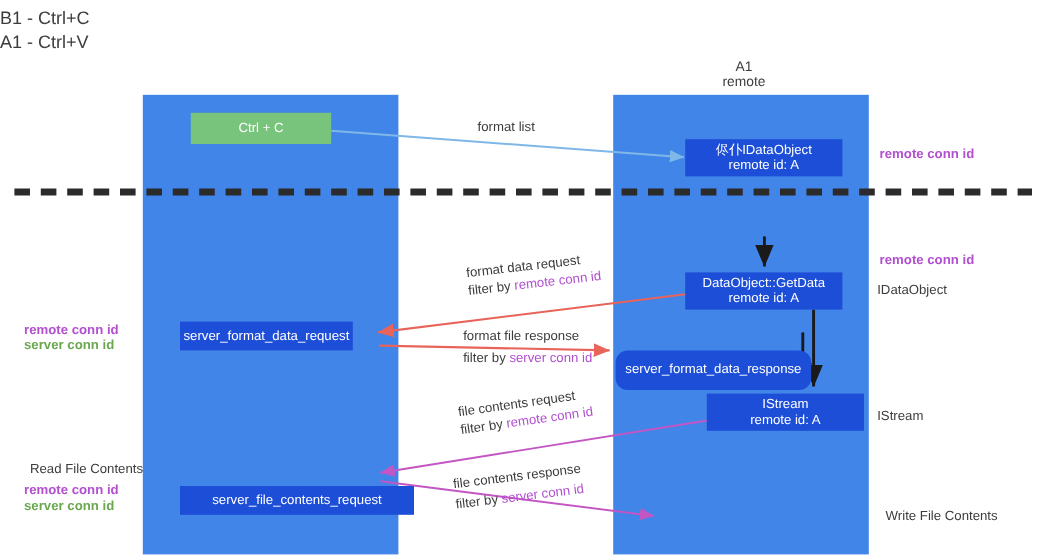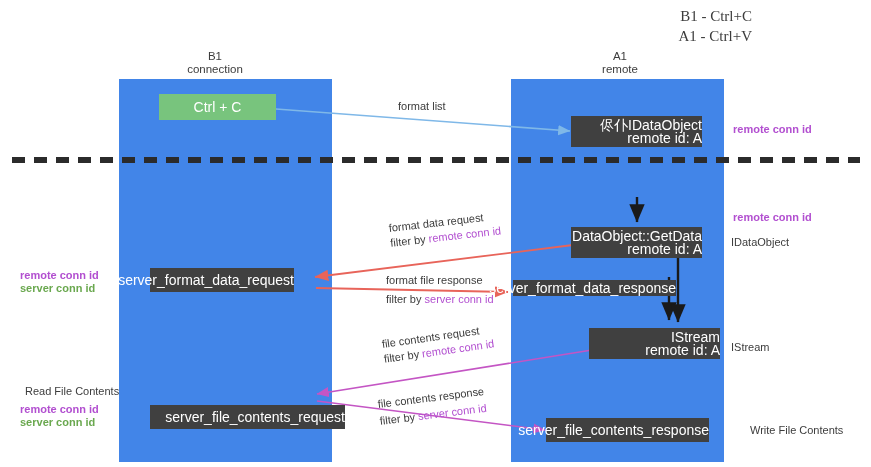--- a/index.html
+++ b/index.html
@@ -3,34 +3,34 @@
 <meta charset="utf-8">
 <style>
   html,body{margin:0;padding:0;background:#ffffff;}
   body{width:871px;height:467px;position:relative;overflow:hidden;
        font-family:"Liberation Sans","DejaVu Sans",sans-serif;
        color:#3c3c3c;-webkit-font-smoothing:antialiased;}
   .abs{position:absolute;}
   #stage{position:absolute;left:0;top:0;width:871px;height:467px;}
 
   
-  #title{left:0;top:6px;width:752px;text-align:right;font-size:15px;line-height:20px;color:#3c3c3c;font-family:Liberation Serif, serif;}
+  #title{left:0;top:6px;width:752px;text-align:left;font-size:15px;line-height:20px;color:#3c3c3c;}
 
   
   .colcap{text-align:center;font-size:11.5px;line-height:13px;color:#3c3c3c;}
 
   
   .lane{background:#4285e8;}
 
   
   .node{box-sizing:border-box;display:flex;flex-direction:column;
         align-items:center;justify-content:center;
-        color:#ffffff;font-size:14px;line-height:13px;text-align:center;}
+        color:#ffffff;font-size:11px;line-height:13px;text-align:center;}
   .node.green{background:#78c47d;}
-  .node.orange{background:#404040;align-items:flex-end;}
+  .node.orange{background:#1d4ed8;}
 
   
   .lbl{font-size:11px;line-height:13px;color:#3c3c3c;white-space:nowrap;}
   .lbl.bold{font-weight:bold;}
   .purple{color:#b24fd0;}
   .green-t{color:#6aa84f;}
   .sideblock{font-size:11px;line-height:14px;white-space:nowrap;}
 
   
   .rot{transform-origin:0 0;}
@@ -40,24 +40,20 @@
 </head>
 <body>
 
 <div id="stage">
 
   <div class="abs" id="title">
     <div>B1 - Ctrl+C</div>
     <div>A1 - Ctrl+V</div>
   </div>
 
-  <div class="abs colcap" style="left:155px;top:50px;width:120px;">
-    <div>B1</div>
-    <div>connection</div>
-  </div>
   <div class="abs colcap" style="left:560px;top:50px;width:120px;">
     <div>A1</div>
     <div>remote</div>
   </div>
 
   <div class="abs lane" style="left:119px;top:79px;width:213px;height:383px;"></div>
   <div class="abs lane" style="left:511px;top:79px;width:213px;height:383px;"></div>
 
   <svg>
     <defs>
@@ -113,31 +109,28 @@
 
   <div class="abs node orange" style="left:589px;top:328px;width:131px;height:31px;">
     <span>IStream</span>
     <span>remote id: A</span>
   </div>
 
   <div class="abs node orange" style="left:150px;top:268px;width:144px;height:24px;">
     <span>server_format_data_request</span>
   </div>
 
-  <div class="abs node orange" style="left:513px;top:280px;width:163px;height:16px;">
+  <div class="abs node orange" style="left:513px;top:292px;width:163px;height:33px;border-radius:10px;">
     <span>server_format_data_response</span>
   </div>
 
   <div class="abs node orange" style="left:150px;top:405px;width:195px;height:24px;">
     <span>server_file_contents_request</span>
   </div>
 
-  <div class="abs node orange" style="left:546px;top:418px;width:163px;height:24px;">
-    <span>server_file_contents_response</span>
-  </div>
 
   <div class="abs lbl" style="left:398px;top:100px;">format list</div>
 
   <div class="abs rot" style="left:388px;top:222px;transform:rotate(-6.5deg);">
     <div class="lbl">format data request</div>
     <div class="lbl" style="margin-top:2px;"><span>filter by </span><span class="bold purple">remote conn id</span></div>
   </div>
 
   <div class="abs" style="left:386px;top:274px;">
     <div class="lbl">format file response</div>
@@ -155,21 +148,21 @@
   </div>
 
   <div class="abs lbl bold purple" style="left:733px;top:123px;">remote conn id</div>
 
   <div class="abs lbl bold purple" style="left:733px;top:211px;">remote conn id</div>
 
   <div class="abs lbl" style="left:731px;top:236px;">IDataObject</div>
 
   <div class="abs lbl" style="left:731px;top:341px;">IStream</div>
 
-  <div class="abs lbl" style="left:738px;top:424px;margin-left:12px;">Write File Contents</div>
+  <div class="abs lbl" style="left:738px;top:424px;">Write File Contents</div>
 
   <div class="abs sideblock" style="left:20px;top:269px;">
     <div class="lbl bold purple">remote conn id</div>
     <div class="lbl bold green-t">server conn id</div>
   </div>
 
   <div class="abs lbl" style="left:25px;top:385px;text-align:center;">Read File Contents</div>
 
   <div class="abs sideblock" style="left:20px;top:403px;">
     <div class="lbl bold purple">remote conn id</div>

